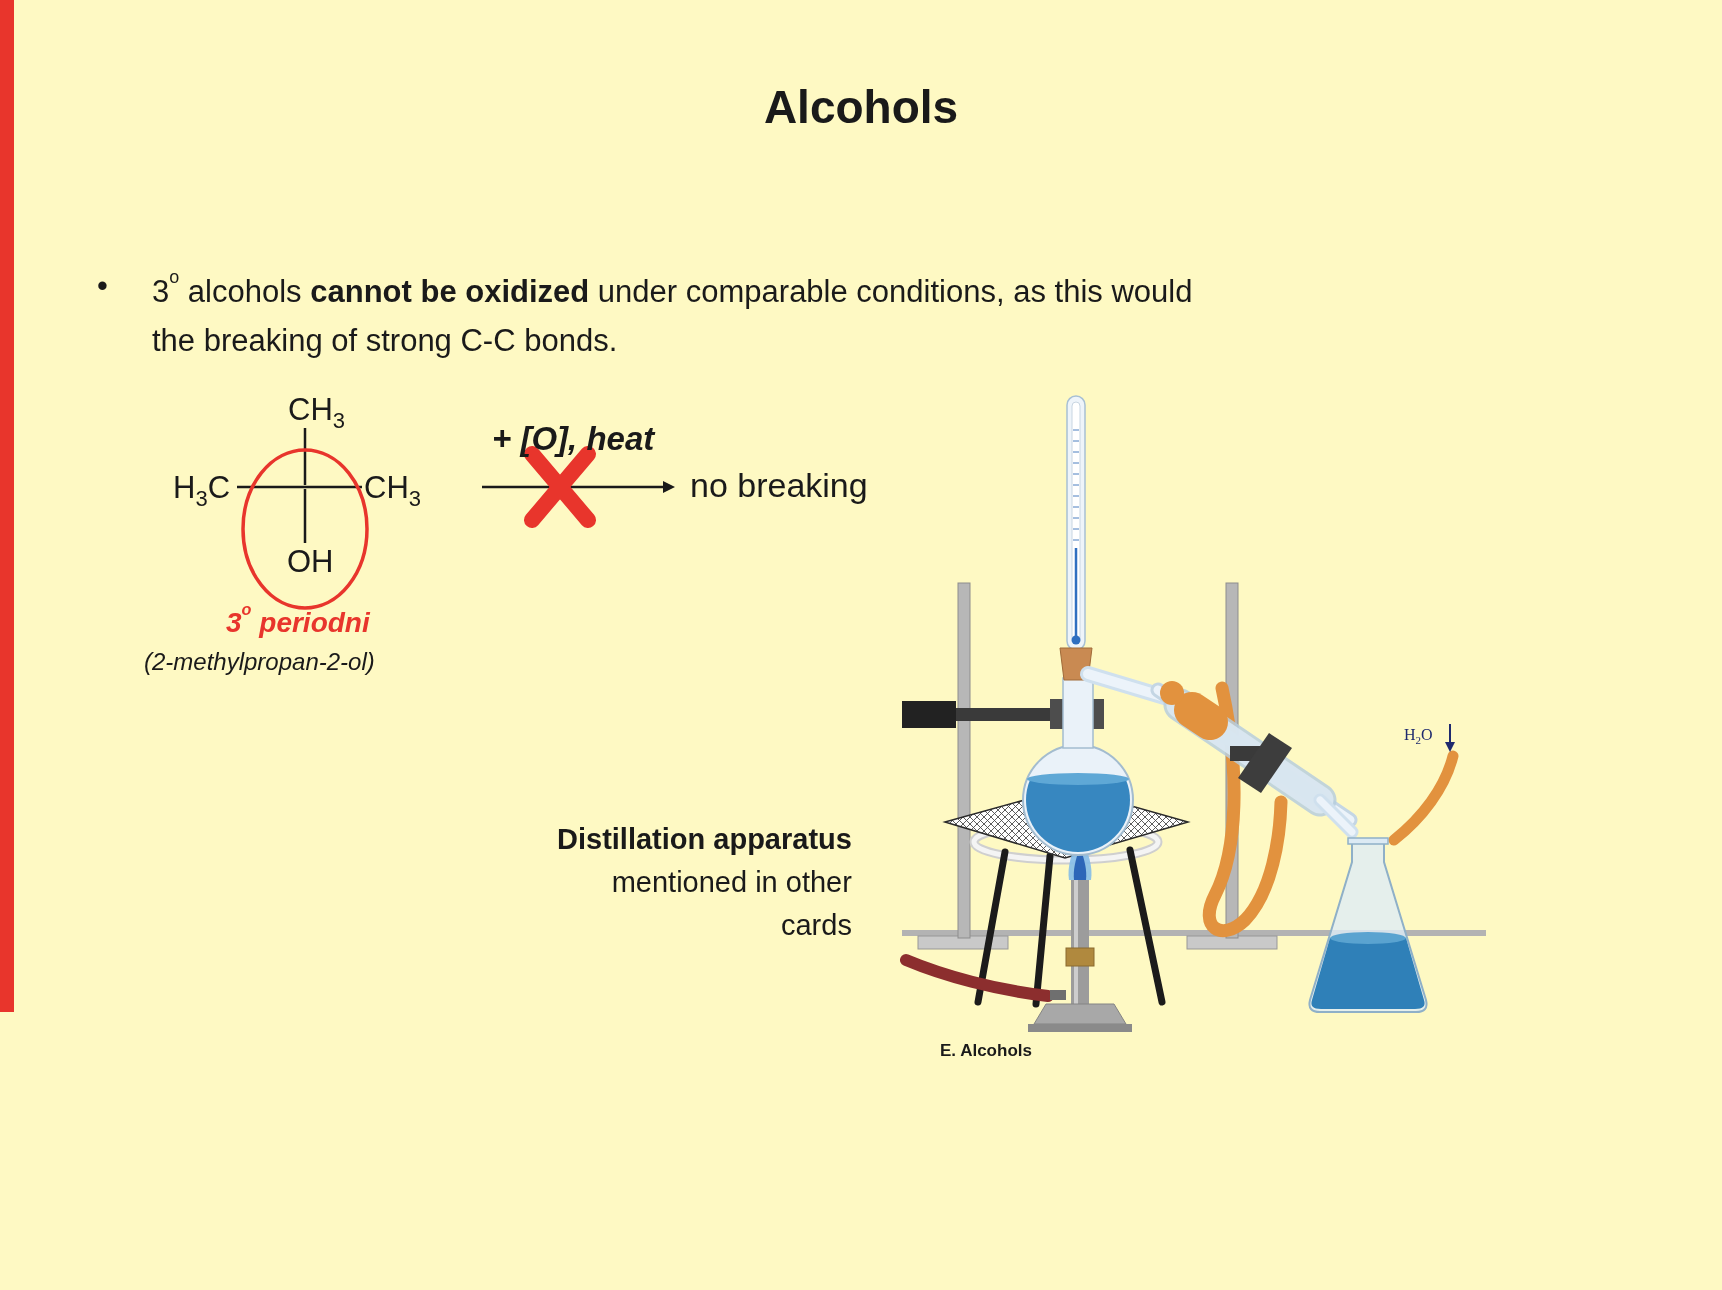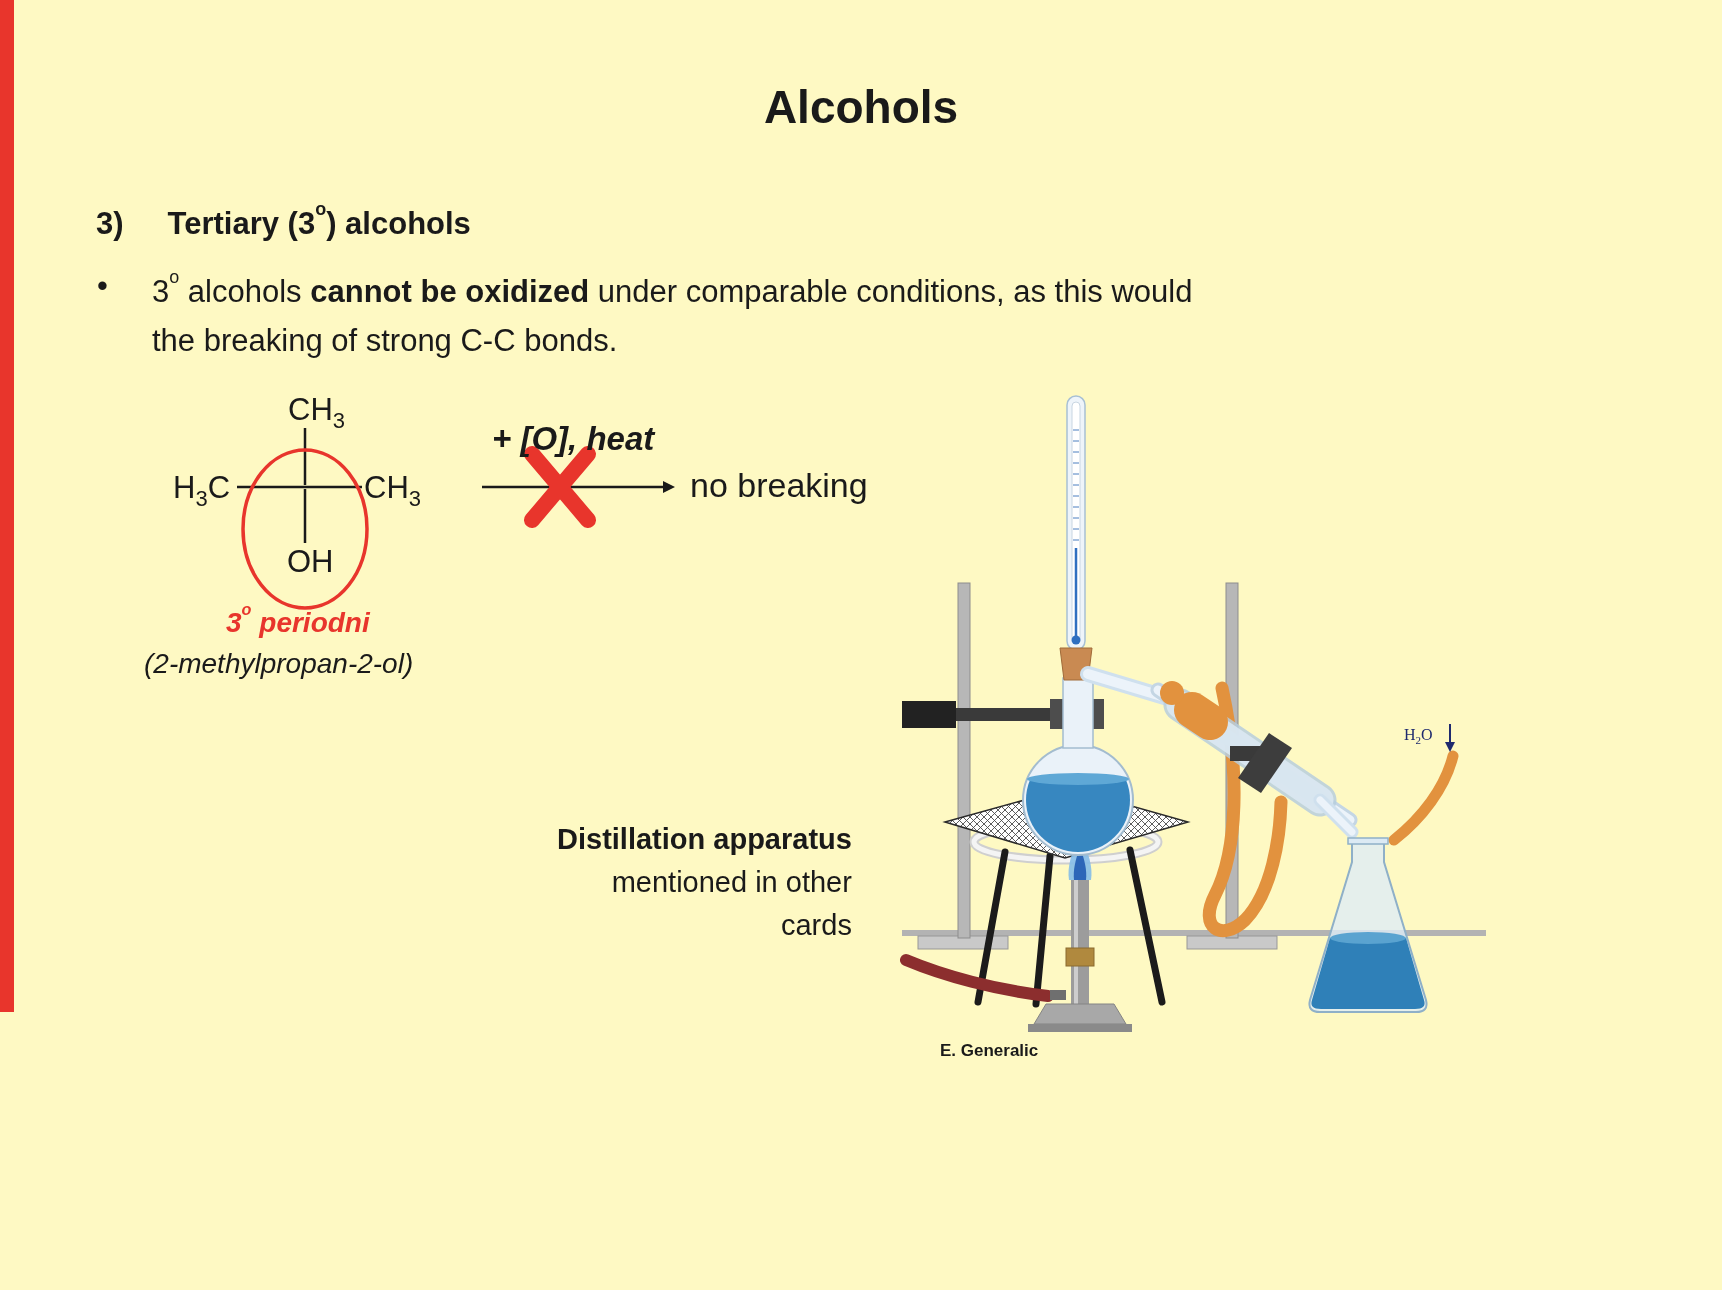--- a/index.html
+++ b/index.html
@@ -14,21 +14,21 @@
 
   .section-heading { left:96px; top:206px; font-size:31px; font-weight:700; }
   .sec-num { margin-right:44px; }
   sup { font-size:58%; position:relative; top:-0.45em; }
 
   .bullet-row { left:97px; top:268px; display:flex; width:1450px; }
   .bullet-marker { font-size:31px; width:55px; flex:0 0 55px; }
   .bullet-text { font-size:31px; line-height:1.58; }
 
   .mol-label { left:226px; top:607px; font-size:28px; font-style:italic; font-weight:700; color:#e8352c; }
-  .iupac { left:144px; top:648px; font-size:28px; font-style:italic;text-align:right; }
+  .iupac { left:144px; top:648px; font-size:24px; font-style:italic;text-align:right; }
 
   .condition { left:492px; top:420px; font-size:33px; font-style:italic; font-weight:700; }
   .no-reaction { left:690px; top:466px; font-size:34px; }
 
   .caption { left:557px; top:818px; font-size:29px; line-height:1.48; }
   .caption span { display:block;text-align:right; }
   .cap-b { font-weight:700; }
 
   .credit { left:940px; top:1040px; font-size:17px; line-height:1.32; }
   .credit span { display:block; }
@@ -39,23 +39,20 @@
 </style>
 </head>
 <body>
 
 <div class="slide">
 
   <div class="abs red-bar"></div>
 
   <h1 class="abs title">Alcohols</h1>
 
-  <div class="abs section-heading">
-    <span class="sec-num">3)</span><span><span>Tertiary (3</span><sup>o</sup><span>) alcohols</span></span>
-  </div>
 
   <div class="abs bullet-row">
     <span class="bullet-marker">•</span>
     <div class="bullet-text"><span>3</span><sup>o</sup><span> alcohols </span><b>cannot be oxidized</b><span> under comparable conditions, as this would</span><br><span>the breaking of strong C-C bonds.</span></div>
   </div>
 
   <svg class="abs" style="left:140px; top:385px;" width="360" height="240" viewBox="0 0 360 240">
     <g stroke="#1a1a1a" stroke-width="2.5">
       <line x1="165" y1="43" x2="165" y2="100"></line>
       <line x1="97" y1="102" x2="222" y2="102"></line>
@@ -196,16 +193,16 @@
     </g>
   </svg>
 
   <div class="abs caption">
     <span class="cap-b">Distillation apparatus</span>
     <span>mentioned in other</span>
     <span>cards</span>
   </div>
 
   <div class="abs credit">
-    <span class="credit-name">E. Generalic</span>
+    <span class="credit-name">E. Alcohols</span>
   </div>
 
 </div>
 
 </body></html>

